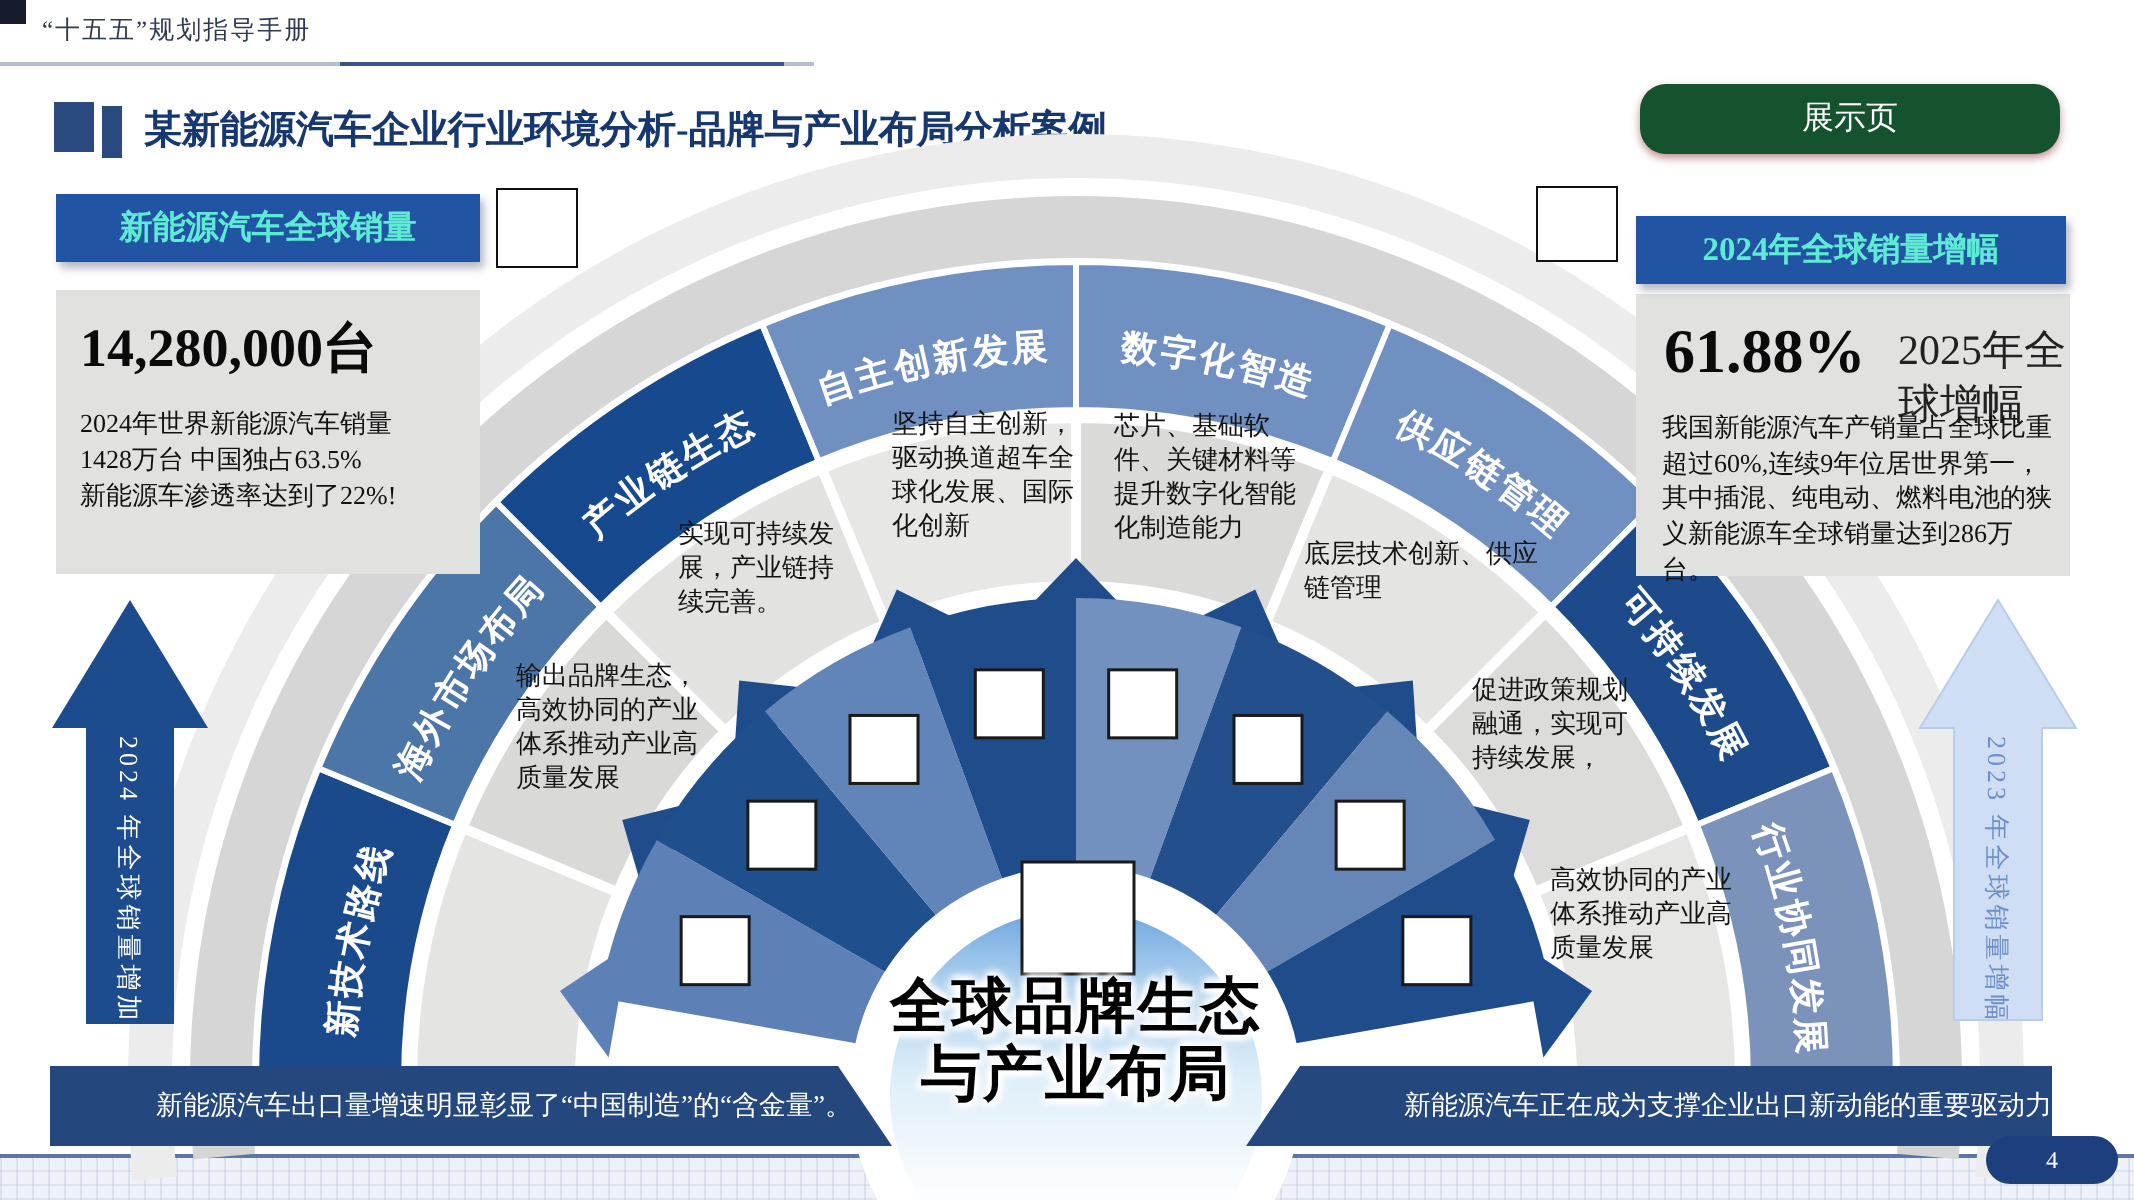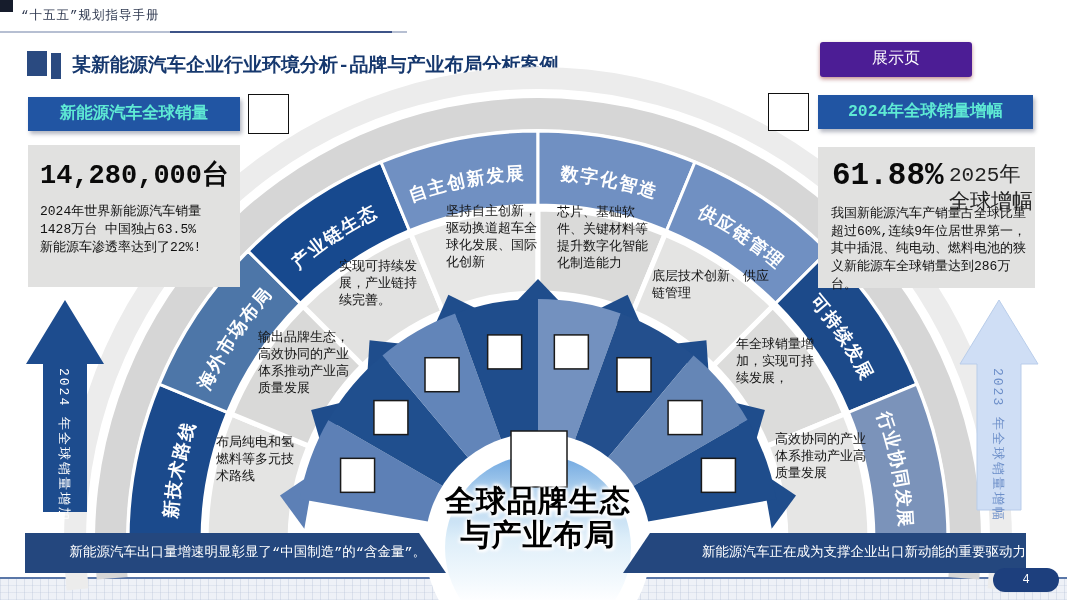--- a/index.html
+++ b/index.html
@@ -1,38 +1,38 @@
 <!DOCTYPE html>
 <html><head>
 <meta charset="utf-8">
 <style>
   html,body{margin:0;padding:0;background:#fff;}
   .slide{position:relative;width:1067px;height:600px;overflow:hidden;background:#ffffff;
-         font-family:Liberation Mono, monospace;}
+         font-family:Liberation Serif, serif;}
   .abs{position:absolute;}
 
   
   .corner-sq{left:0;top:0;width:13px;height:12px;background:#161c2c;}
   .doc-header{left:21px;top:7px;font-size:12.5px;color:#2f3950;letter-spacing:1px;}
   .hline-base{left:0;top:31px;width:407px;height:2px;background:#b6bfd2;}
   .hline-accent{left:170px;top:31px;width:222px;height:2px;background:#3d5488;}
 
   .title-sq1{left:27px;top:51px;width:20px;height:25px;background:#2a4a80;}
   .title-sq2{left:51px;top:53px;width:10px;height:26px;background:#2a4a80;}
   .page-title{left:72px;top:52px;font-size:19px;font-weight:bold;color:#16386e;white-space:nowrap;}
 
-  .show-badge{left:820px;top:42px;width:152px;height:35px;background:#4c1d95;border-radius:3px;
+  .show-badge{left:820px;top:42px;width:210px;height:35px;background:#14532d;border-radius:13px;
       color:#fff;font-size:16px;text-align:center;line-height:35px;
       box-shadow:0 2px 4px rgba(120,0,0,.45);z-index:6;}
 
   
   .panel-header{height:34px;background:#2155a3;color:#5eead4;font-size:16.5px;font-weight:bold;
       text-align:center;line-height:34px;box-shadow:2px 3px 4px rgba(40,50,80,.35);z-index:5;}
   .lp-header{left:28px;top:97px;width:212px;}
-  .rp-header{left:818px;top:95px;width:215px;}
+  .rp-header{left:818px;top:108px;width:215px;}
   .icon-box{background:#fff;border:1.5px solid #111;z-index:5;}
   .lp-icon{left:248px;top:94px;width:39px;height:38px;}
   .rp-icon{left:768px;top:93px;width:39px;height:36px;}
   .stat-box{background:#e1e1e0;z-index:4;}
   .lp-box{left:28px;top:145px;width:212px;height:142px;}
   .rp-box{left:818px;top:147px;width:217px;height:141px;}
   .lp-stat{left:40px;top:156px;font-size:27px;font-weight:800;color:#0a0a0a;z-index:5;}
   .lp-desc{left:40px;top:203px;width:180px;font-size:13px;color:#111;line-height:1.38;z-index:5;}
   .rp-stat{left:832px;top:158px;font-size:31px;font-weight:800;color:#0a0a0a;z-index:5;}
   .rp-caption{left:949px;top:162px;width:86px;font-size:21px;color:#222;line-height:1.3;z-index:5;}
@@ -175,27 +175,26 @@
       <text text-anchor="middle"><textPath href="#labelArc" startOffset="68.75%">供应链管理</textPath></text>
       <text text-anchor="middle"><textPath href="#labelArc" startOffset="81.25%">可持续发展</textPath></text>
       <text text-anchor="middle"><textPath href="#labelArc" startOffset="93.75%">行业协同发展</textPath></text>
     </g>
     <g>
       <polygon points="65,300 104,364 87,364 87,512 43,512 43,364 26,364" fill="#1d4c8e"></polygon>
       <polygon points="999,300 1038,364 1021,364 1021,510 977,510 977,364 960,364" fill="#cfdef5" stroke="#b9cdea" stroke-width="1"></polygon>
     </g>
   </svg>
 
-  <div class="abs seg-desc d0">布局纯电和氢燃料等多元技术路线</div>
   <div class="abs seg-desc d1">输出品牌生态，高效协同的产业体系推动产业高质量发展</div>
   <div class="abs seg-desc d2">实现可持续发展，产业链持续完善。</div>
   <div class="abs seg-desc d3">坚持自主创新，驱动换道超车全球化发展、国际化创新</div>
   <div class="abs seg-desc d4">芯片、基础软件、关键材料等提升数字化智能化制造能力</div>
   <div class="abs seg-desc d5">底层技术创新、供应链管理</div>
-  <div class="abs seg-desc d6">年全球销量增加，实现可持续发展，</div>
+  <div class="abs seg-desc d6">促进政策规划融通，实现可持续发展，</div>
   <div class="abs seg-desc d7">高效协同的产业体系推动产业高质量发展</div>
 
   <div class="abs center-title">
     <div>全球品牌生态</div>
     <div>与产业布局</div>
   </div>
 
   <div class="arrow-text arrow-text-left">2024 年全球销量增加</div>
   <div class="arrow-text arrow-text-right">2023 年全球销量增幅</div>
 

